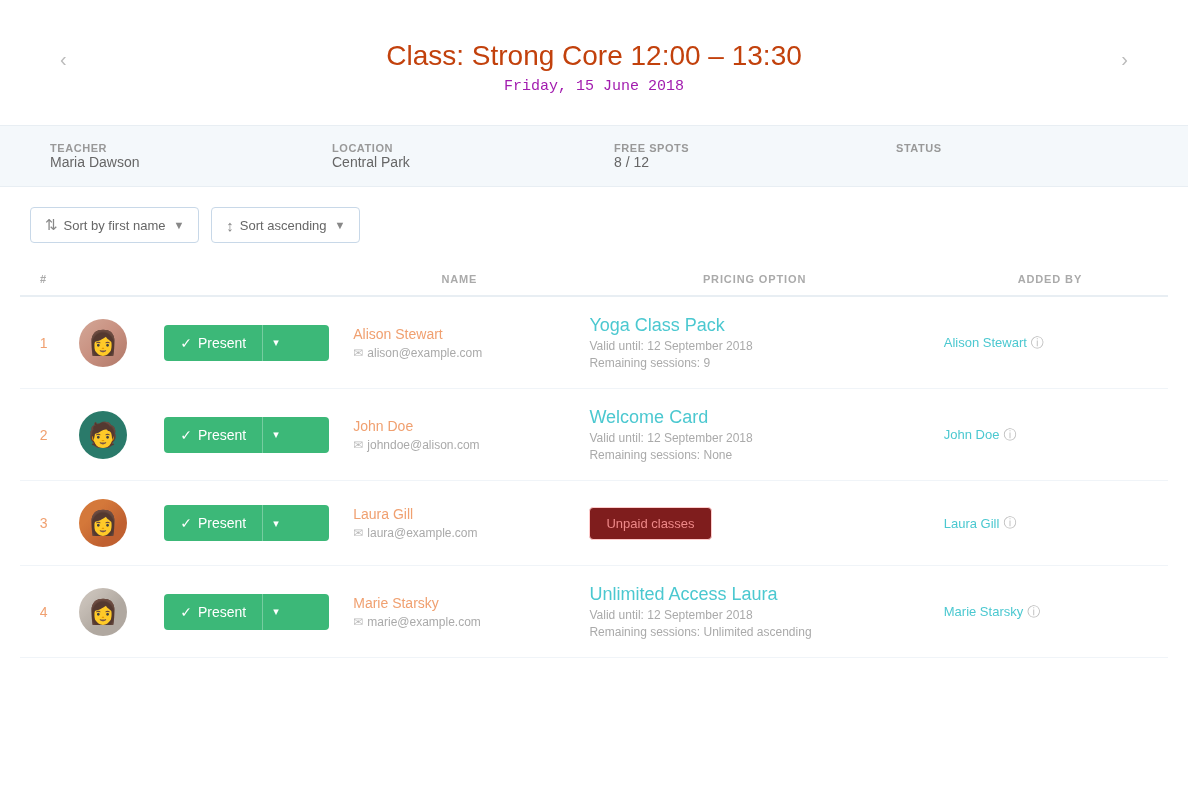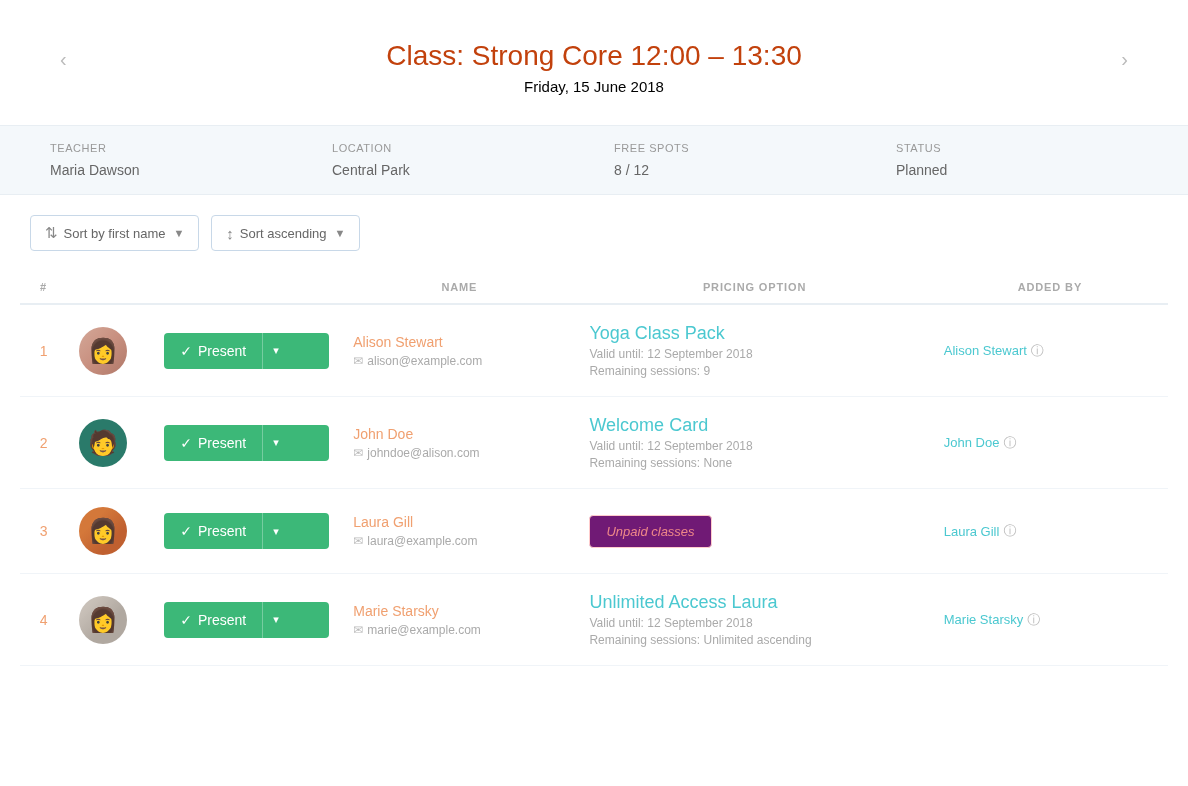--- a/index.html
+++ b/index.html
@@ -4,30 +4,30 @@
   <style>
     * { box-sizing: border-box; margin: 0; padding: 0; }
     body { font-family: 'Segoe UI', Arial, sans-serif; background: #fff; color: #555; font-size: 14px; }
 
     .page { max-width: 1188px; margin: 0 auto; padding: 20px 0; }
 
     
     .class-header { text-align: center; padding: 20px 0 10px; position: relative; }
     .class-title { font-size: 28px; color: #aaa; font-weight: 300; }
     .class-title span { color: #c2410c; font-weight: 500; margin-top: 41px; }
-    .class-date { font-size: 15px; color: #000000; font-weight: 500; margin-top: 6px; }
+    .class-date { font-size: 15px; color: #a21caf; font-weight: 500; margin-top: 6px; font-family: Liberation Mono, monospace; }
     .nav-arrow { position: absolute; top: 28px; font-size: 20px; color: #bbb; cursor: pointer; background: none; border: none; }
     .nav-arrow-left { left: 60px; }
     .nav-arrow-right { right: 60px; }
 
     
     .info-bar { background: #f4f8fb; border-top: 1px solid #e8eef3; border-bottom: 1px solid #e8eef3; margin-top: 20px; }
     .info-bar-inner { display: flex; padding: 0 30px; }
     .info-col { flex: 1; padding: 16px 20px; }
-    .info-label { font-size: 11px; font-weight: 400; color: #999; letter-spacing: 0.05em; text-transform: uppercase; margin-bottom: 8px; }
+    .info-label { font-size: 11px; font-weight: 700; color: #999; letter-spacing: 0.05em; text-transform: uppercase; }
     .info-value { font-size: 14px; color: #666; }
 
     
     .sort-controls { padding: 20px 30px; display: flex; gap: 12px; }
     .sort-btn { display: flex; align-items: center; gap: 6px; border: 1.5px solid #c8d8e8; border-radius: 4px; padding: 8px 14px; background: #fff; color: #666; font-size: 13px; cursor: pointer; }
     .sort-icon { color: #888; font-size: 15px; }
     .sort-chevron { color: #888; font-size: 11px; margin-left: 2px; }
 
     
     .roster-table { width: 100%; border-collapse: collapse; padding: 0 20px; }
@@ -57,21 +57,21 @@
     
     .student-name { color: #f0a070; font-size: 14px; font-weight: 500; cursor: pointer; }
     .student-email { color: #aaa; font-size: 12px; margin-top: 4px; display: flex; align-items: center; gap: 4px; }
     .email-icon { color: #bbb; }
 
     
     .pricing-name { color: #4bc8d0; font-size: 18px; font-weight: 500; }
     .pricing-detail { color: #aaa; font-size: 12px; margin-top: 3px; }
 
     
-    .unpaid-badge { display: inline-block; padding: 8px 16px; background: #701a75; border: 1px solid #ffcccc; border-radius: 4px; color: #e88; font-size: 13px; font-style: italic; }
+    .unpaid-badge { display: inline-block; padding: 8px 16px; background: #7f1d1d; border: 1px solid #ffcccc; border-radius: 4px; color: #e88; font-size: 13px; }
 
     
     .added-name { color: #4bc8d0; font-size: 13px; display: flex; align-items: center; gap: 4px; }
     .help-icon { color: #bbb; font-size: 13px; }
   </style>
 </head>
 <body>
 
 <div class="page">
 
@@ -93,21 +93,20 @@
       <div class="info-col">
         <div class="info-label">LOCATION</div>
         <div class="info-value">Central Park</div>
       </div>
       <div class="info-col">
         <div class="info-label">FREE SPOTS</div>
         <div class="info-value">8 / 12</div>
       </div>
       <div class="info-col">
         <div class="info-label">STATUS</div>
-        <div class="info-value">Planned</div>
       </div>
     </div>
   </div>
 
   <div class="sort-controls">
     <button class="sort-btn">
       <span class="sort-icon">⇅</span>
       <span>Sort by first name</span>
       <span class="sort-chevron">▼</span>
     </button>

